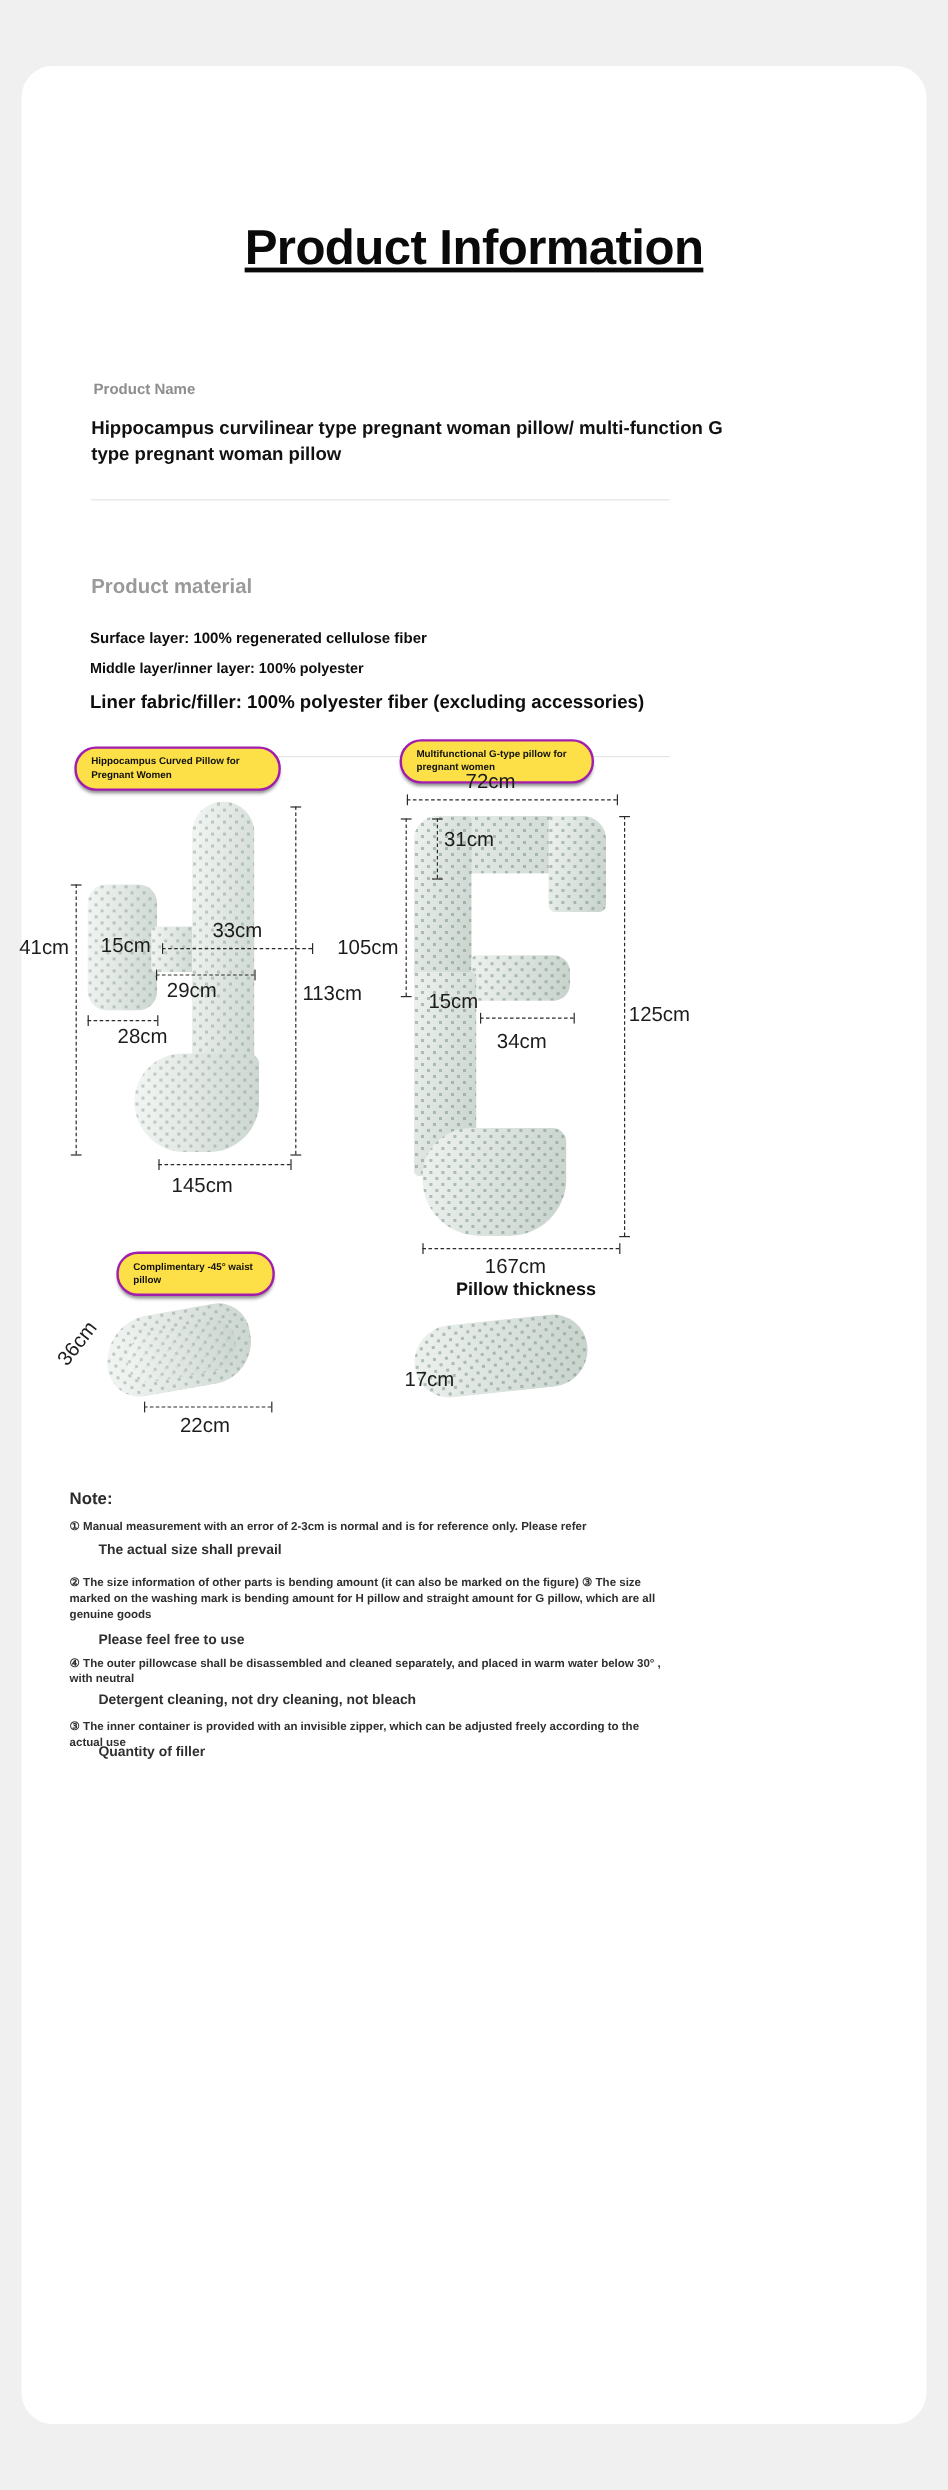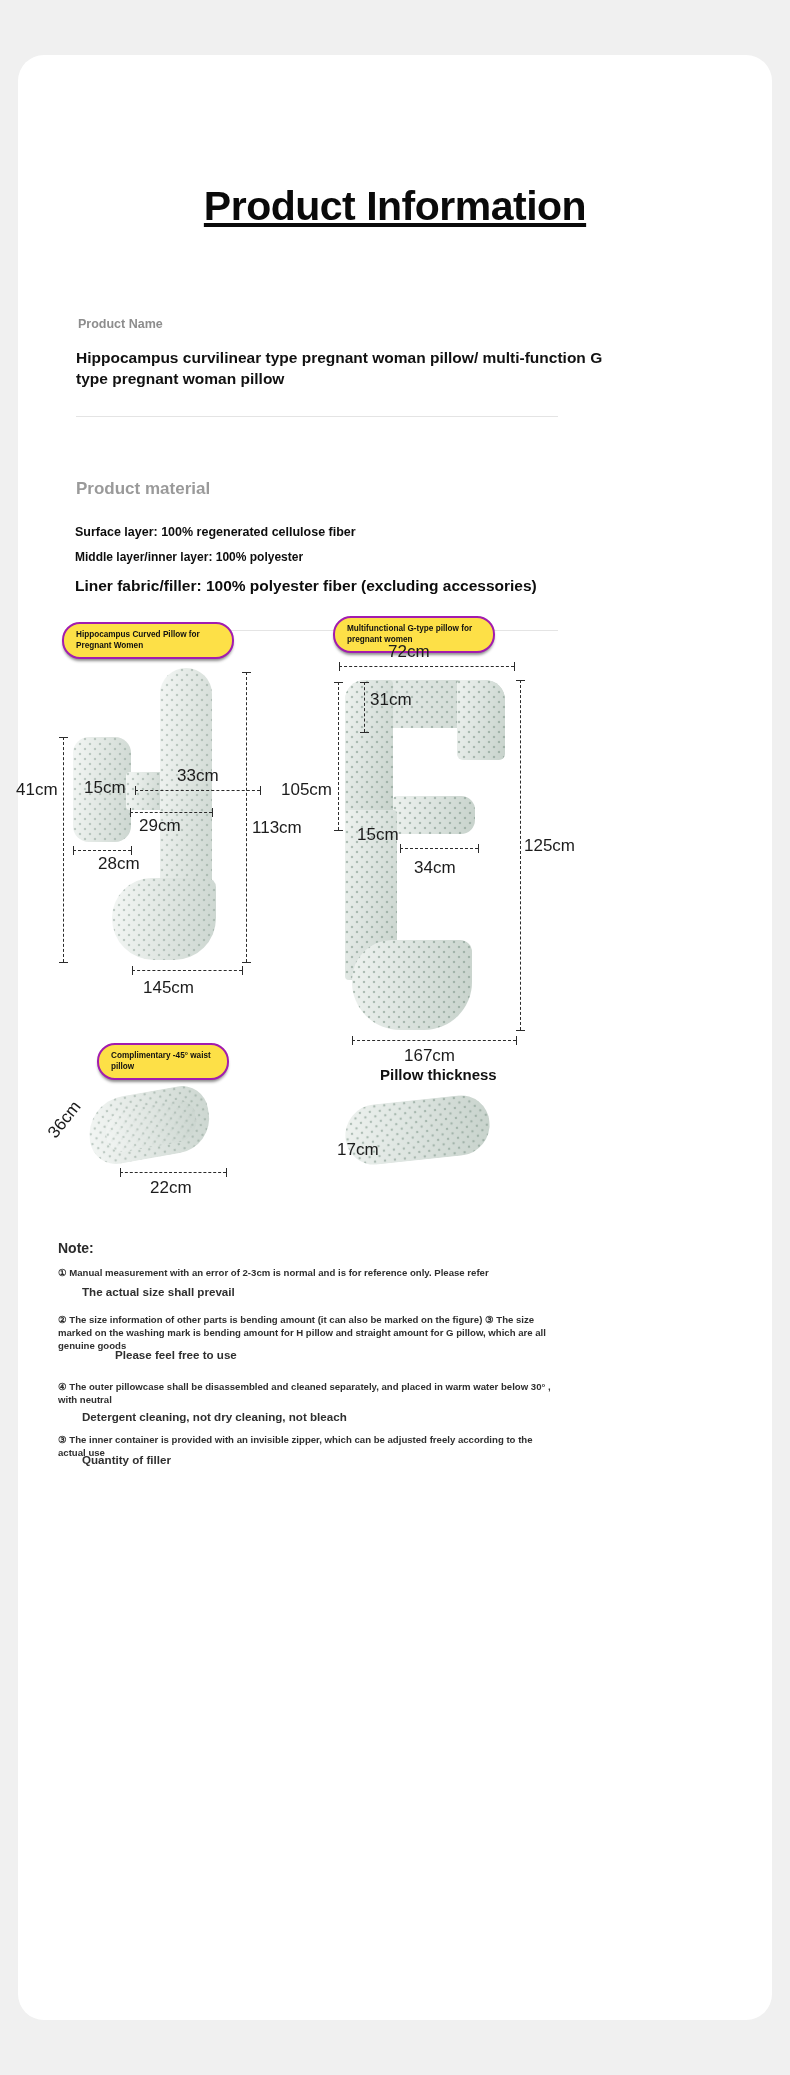--- a/index.html
+++ b/index.html
@@ -294,21 +294,21 @@
     <div class="dimtxt" style="left:337px; top:540px;">17cm</div>
   </div>
 
   <div class="note-wrap">
     <div class="note-title">Note:</div>
 
     <div class="note-item" style="top:26px;">① Manual measurement with an error of 2-3cm is normal and is for reference only. Please refer</div>
     <div class="note-sub" style="top:45px;">The actual size shall prevail</div>
 
     <div class="note-item" style="top:73px;">② The size information of other parts is bending amount (it can also be marked on the figure) ③ The size marked on the washing mark is bending amount for H pillow and straight amount for G pillow, which are all genuine goods</div>
-    <div class="note-sub" style="top:108px;margin-left:33px;">Please feel free to use</div>
+    <div class="note-sub" style="top:120px;">Please feel free to use</div>
 
     <div class="note-item" style="top:140px;">④ The outer pillowcase shall be disassembled and cleaned separately, and placed in warm water below 30° , with neutral</div>
     <div class="note-sub" style="top:170px;">Detergent cleaning, not dry cleaning, not bleach</div>
 
     <div class="note-item" style="top:193px;">③ The inner container is provided with an invisible zipper, which can be adjusted freely according to the actual use</div>
     <div class="note-sub" style="top:213px;">Quantity of filler</div>
   </div>
 </div>
 
 </body></html>

